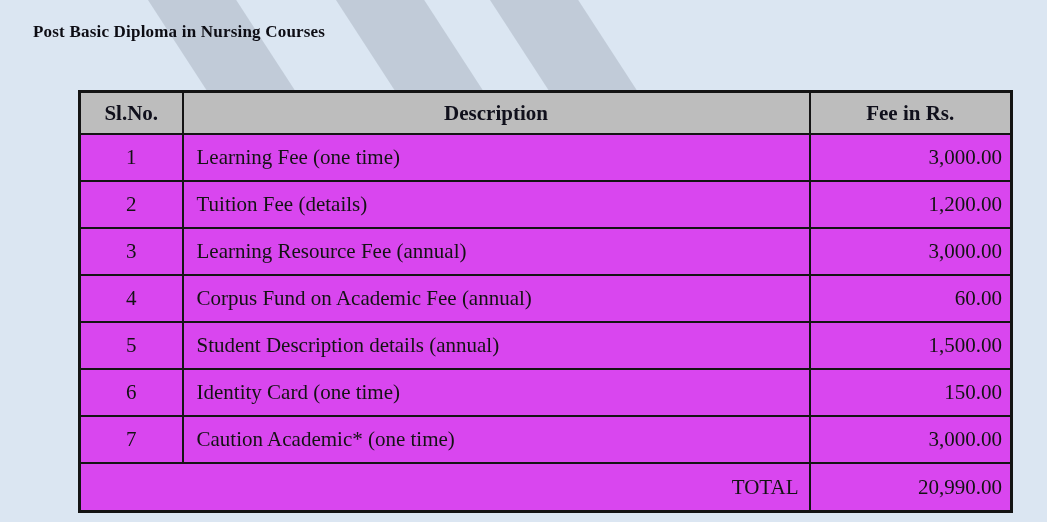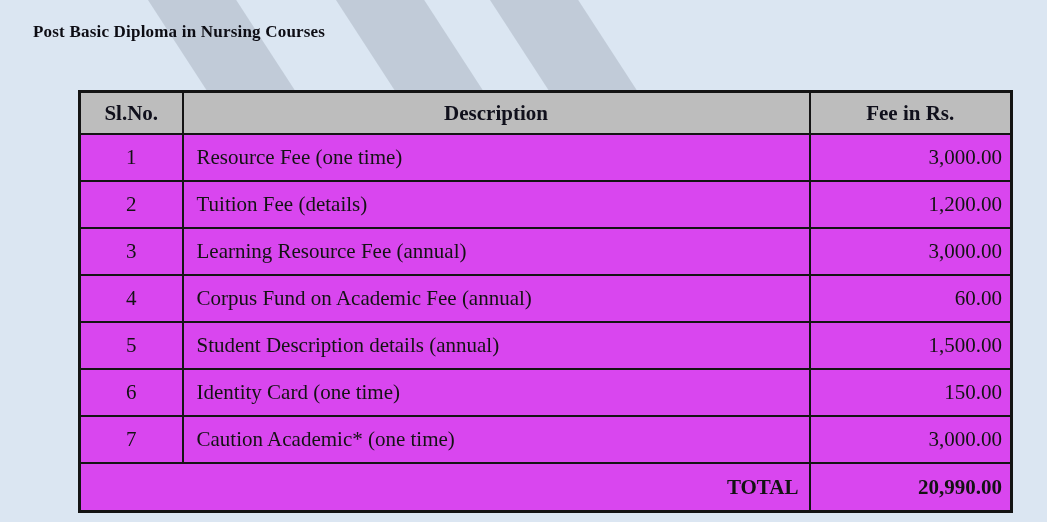--- a/index.html
+++ b/index.html
@@ -60,21 +60,21 @@
     background: #bdbdbd;
     font-weight: bold;
     height: 40px;
     text-align: center;
     color: #10101c;
   }
   .fee-table tbody td { height: 45px; }
   .fee-table .cell-sl   { text-align: center; }
   .fee-table .cell-desc { text-align: left;  padding-left: 13px; }
   .fee-table .cell-fee  { text-align: right; padding-right: 8px; }
-  .fee-table tfoot td   { height: 46px; font-weight: bold; }
+  .fee-table tfoot td   { height: 46px; font-weight: normal; }
   .fee-table .cell-total-label { text-align: right; padding-right: 10px; }
 </style>
 </head>
 <body>
 
 <div class="watermark">
   <div class="stripe s1"></div>
   <div class="stripe s2"></div>
   <div class="stripe s3"></div>
 </div>
@@ -90,21 +90,21 @@
   <thead>
     <tr>
       <th>Sl.No.</th>
       <th>Description</th>
       <th>Fee in Rs.</th>
     </tr>
   </thead>
   <tbody>
     <tr>
       <td class="cell-sl">1</td>
-      <td class="cell-desc">Resource Fee (one time)</td>
+      <td class="cell-desc">Learning Fee (one time)</td>
       <td class="cell-fee">3,000.00</td>
     </tr>
     <tr>
       <td class="cell-sl">2</td>
       <td class="cell-desc">Tuition Fee (details)</td>
       <td class="cell-fee">1,200.00</td>
     </tr>
     <tr>
       <td class="cell-sl">3</td>
       <td class="cell-desc">Learning Resource Fee (annual)</td>

